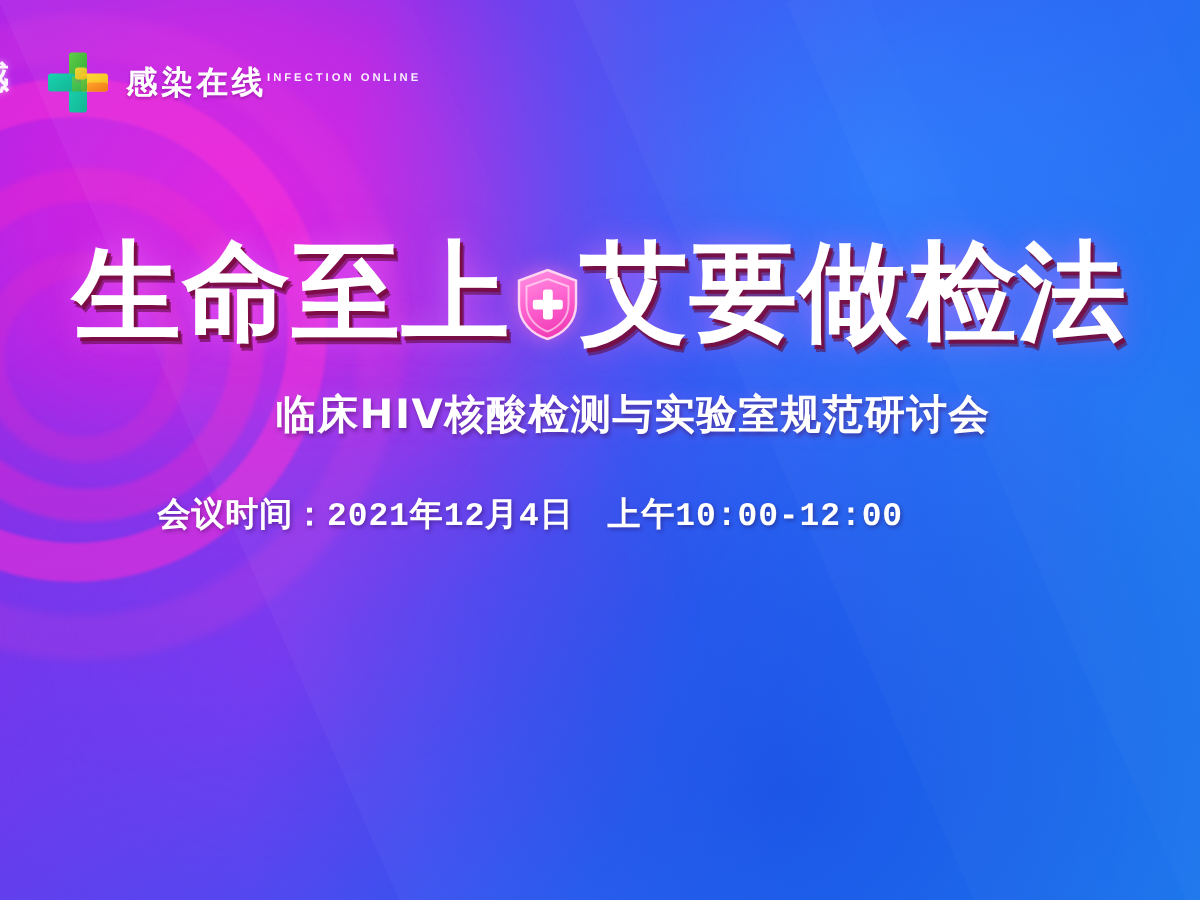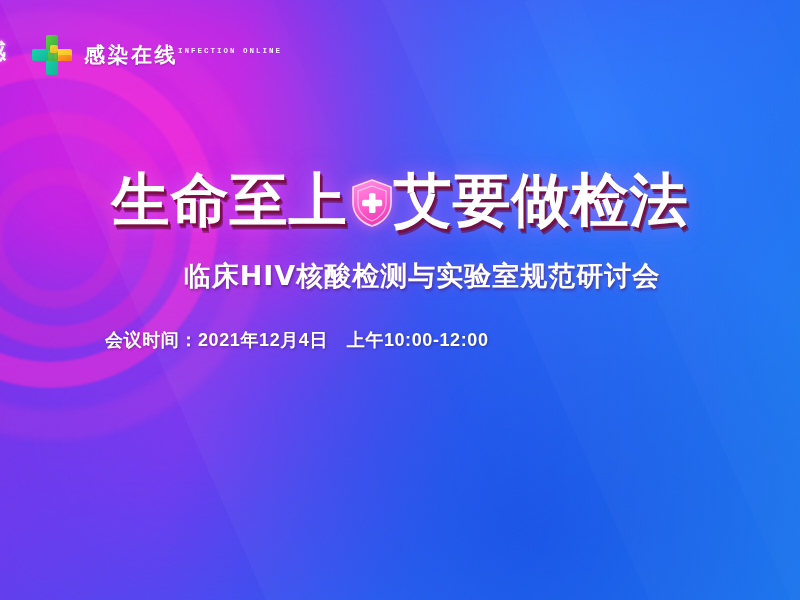--- a/index.html
+++ b/index.html
@@ -151,34 +151,34 @@
   }
   .logo-cn {
     font-size:21px; font-weight:700; color:#ffffff;
     letter-spacing:2.5px; line-height:1.05;
     font-family:"DejaVu Sans","Liberation Sans",sans-serif;
     text-shadow:0 1px 2px rgba(80,0,90,.35);
   }
   .logo-en {
     font-size:7.5px; font-weight:600; color:rgba(255,255,255,.92);
     letter-spacing:2.0px; margin-top:3px;
-    font-family:Liberation Mono, monospace;
+    font-family:Liberation Sans, sans-serif;
   }
 
   
   #title-row {
     position:absolute;
     left:0; right:0; top:152px;
     height:96px;
     display:flex; align-items:center; justify-content:center;
     z-index:5;
   }
   .title-text {
-    font-family:Liberation Sans, sans-serif;
-    font-size:58px;
+    font-family:Liberation Mono, monospace;
+    font-size:72px;
     font-weight:700;
     color:#ffffff;
     line-height:1;
     letter-spacing:1px;
     white-space:nowrap;
     text-shadow:
        2px  3px 0 rgba(120,10,60,0.85),
        3px  5px 0 rgba(90,8,50,0.55),
        0 0 18px rgba(255,120,255,0.45),
        0 0 34px rgba(200,80,255,0.30);
@@ -210,22 +210,22 @@
 
   
   #info-block {
     position:absolute;
     left:105px; top:328px;
     z-index:5;
     display:flex; flex-direction:column;
     gap:10px;
   }
   .info-line {
-    font-family:Liberation Sans, sans-serif;
-    font-size:18px;
+    font-family:Liberation Mono, monospace;
+    font-size:22px;
     font-weight:600;
     color:#ffffff;
     letter-spacing:0.6px;
     white-space:nowrap;
     text-shadow:1px 1px 3px rgba(40,0,60,.4);
   }
 </style>
 </head>
 <body>
 

